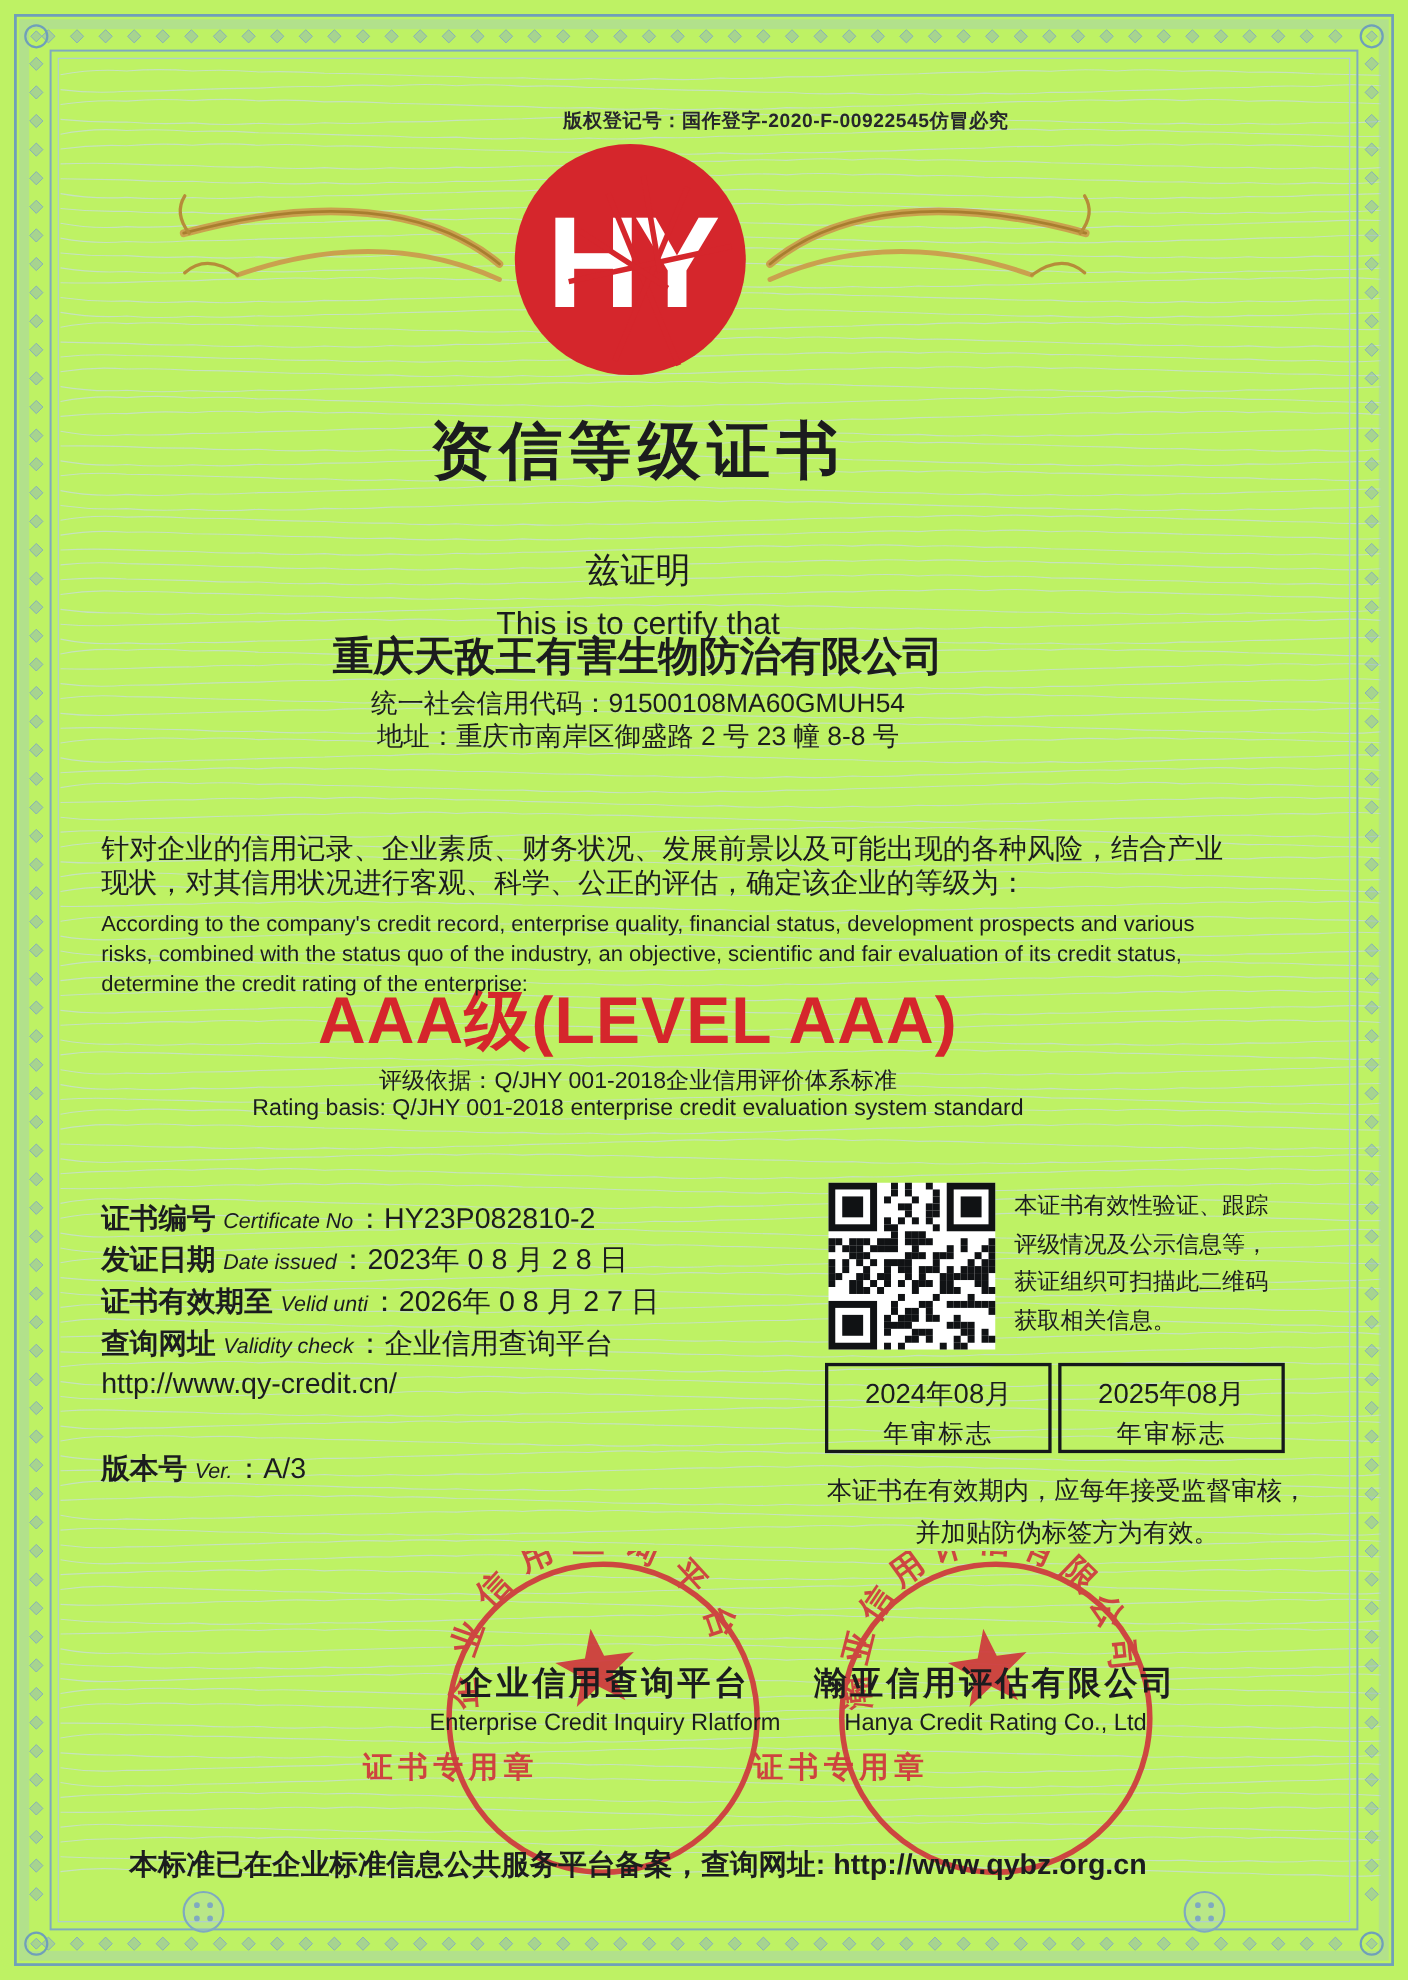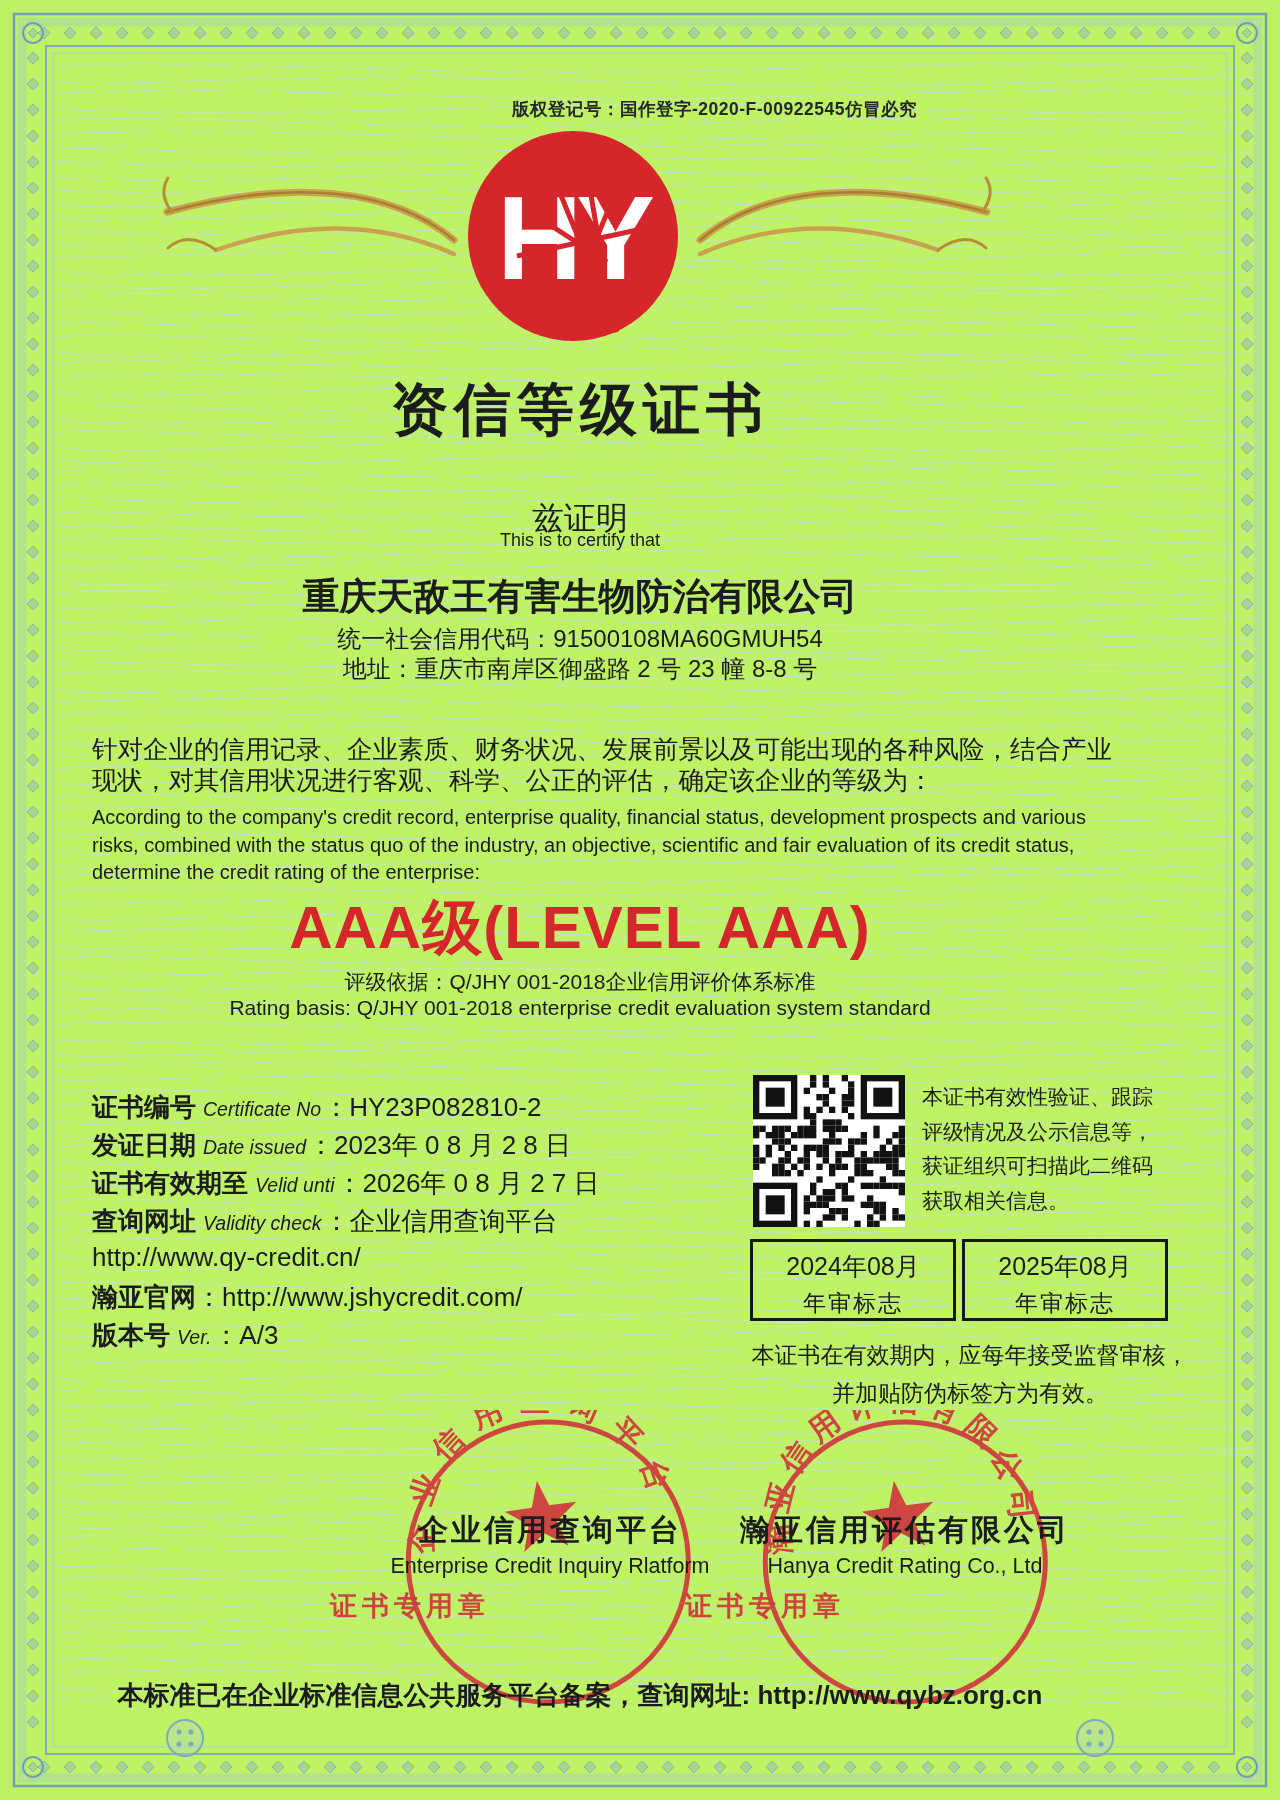--- a/index.html
+++ b/index.html
@@ -11,24 +11,24 @@
   .abs{position:absolute;}
   .ctr{text-align:center;}
   #bg-svg{position:absolute;left:0;top:0;}
   .wave{fill:none;stroke:#c9dce4;stroke-width:1;opacity:.7;}
   .frame{fill:none;}
   .main{left:70px;width:1020px;}
   .copyright{left:512px;top:97px;font-size:17.5px;font-weight:600;color:#26272a;letter-spacing:.5px;}
   .title-zh{top:372px;font-size:57px;font-weight:700;letter-spacing:6px;}
   .title-en{top:452px;font-size:27px;}
   .certify-zh{top:497px;font-size:32px;}
-  .certify-en{top:530px;font-size:18px;}
+  .certify-en{top:551px;font-size:29px;}
   .company-name{top:572px;font-size:37px;font-weight:800;}
   .company-line{font-size:24px;}
-  .stmt{left:92px;width:1022px;white-space:pre-line;}
+  .stmt{left:92px;width:1022px;white-space:pre-line;margin-top:23px;}
   .stmt-zh{top:734px;font-size:25.5px;line-height:31px;}
   .stmt-en{top:804px;font-size:20px;line-height:27.5px;}
   .aaa{top:888px;font-size:60px;font-weight:800;letter-spacing:1px;}
   .basis{font-size:21px;}
   .drow{left:92px;font-size:26px;white-space:nowrap;}
   .dzh{font-weight:600;margin-right:7px;}
   .den{font-size:19.5px;margin-right:2px;font-style:italic;}
   .qr-note{left:922px;top:1080px;width:300px;font-size:21px;line-height:34.5px;white-space:pre-line;}
   .annual-box{top:1239px;width:200px;height:76px;border:3px solid #15181b;text-align:center;}
   .annual-month{font-size:25px;margin-top:8px;}
@@ -476,23 +476,20 @@
   </div>
   <div class="abs drow" style="top:1166px">
     <span class="dzh">证书有效期至</span><span class="den">Velid unti</span><span>：</span><span>2026年 0 8 月 2 7 日</span>
   </div>
   <div class="abs drow" style="top:1204px">
     <span class="dzh">查询网址</span><span class="den">Validity check</span><span>：</span><span>企业信用查询平台</span>
   </div>
   <div class="abs drow" style="top:1242px">
     <span>http://www.qy-credit.cn/</span>
   </div>
-  <div class="abs drow" style="top:1280px">
-    <span class="dzh" style="margin-right:0">瀚亚官网</span><span>：</span><span>http://www.jshycredit.com/</span>
-  </div>
   <div class="abs drow" style="top:1318px">
     <span class="dzh">版本号</span><span class="den">Ver.</span><span>：</span><span>A/3</span>
   </div>
 
   <svg class="abs" style="left:753px;top:1075px" width="152" height="152" viewBox="0 0 152 152">
     <rect x="0" y="0" width="152" height="152" fill="#ffffff"></rect>
     <g id="qr-grid" fill="#101214">
         <rect x="57" y="0" width="6.333333333333333" height="6.333333333333333"></rect>
         <rect x="69.66666666666666" y="0" width="6.333333333333333" height="6.333333333333333"></rect>
         <rect x="88.66666666666666" y="0" width="6.333333333333333" height="6.333333333333333"></rect>

